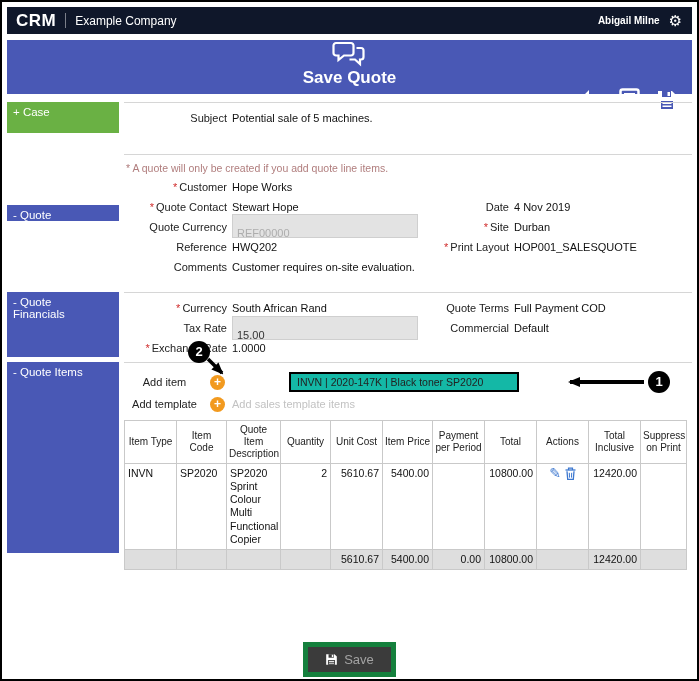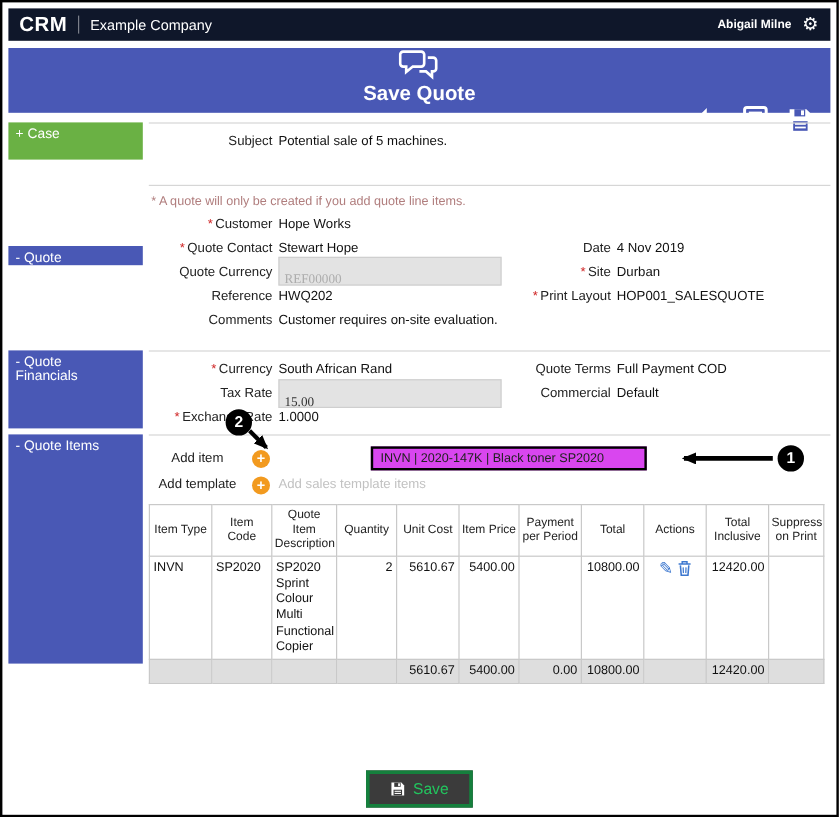--- a/index.html
+++ b/index.html
@@ -35,28 +35,28 @@
   .sec-items { height:196px; }
 
   
   .frow { display:flex; align-items:center; height:20px; font-size:11px; }
   .flabel { width:108px; min-width:108px; text-align:right; padding-right:5px; color:#222; }
   .fvalue { width:190px; min-width:190px; color:#111; white-space:nowrap; }
   .flabel2 { width:92px; min-width:92px; text-align:right; padding-right:5px; color:#222; }
   .fvalue2 { flex:1; color:#111; white-space:nowrap; }
   .req { color:#d02b2b; margin-right:2px; }
   .note { font-size:10.5px; color:#b07d7d; padding:2px 0 3px 2px; }
-  .ginput { width:186px; background:#e3e3e3; border:1px solid #cfcfcf; height:20px; line-height:14px; font-size:11px; padding:11px 4px; color:#adadad;font-family:Liberation Serif, serif; }
+  .ginput { width:186px; background:#e3e3e3; border:1px solid #cfcfcf; height:20px; line-height:14px; font-size:11px; padding:11px 4px; color:#adadad; }
   .ginput.dark { color:#333; }
 
   
   .add-row { display:flex; align-items:center; height:22px; font-size:11px; position:relative; }
   .ilabel { width:86px; min-width:86px; text-align:center; padding-right:5px; color:#222; }
   .plusbtn { width:15px; height:15px; min-width:15px; border-radius:50%; background:#f29a1f; color:#fff; font-weight:bold; font-size:12px; line-height:15px; text-align:center; cursor:pointer; }
-  .item-select { margin-left:84px; width:230px; background:#d946ef; border:2px solid #000; font-size:10.5px; color:#222; padding:2px 6px; white-space:nowrap; cursor:pointer; }
+  .item-select { margin-left:64px; width:230px; background:#14b8a6; border:2px solid #000; font-size:10.5px; color:#222; padding:2px 6px; white-space:nowrap; cursor:pointer; }
   .tmpl-ph { margin-left:7px; color:#c2c2c2; }
 
   .callout { position:absolute; width:22px; height:22px; border-radius:50%; background:#000; color:#fff; font-size:13px; font-weight:bold; line-height:22px; text-align:center; z-index:6; }
   .callout1 { left:524px; top:0; }
   .callout2 { left:64px; top:-30px; }
   .arrow { position:absolute; z-index:5; }
   .arrow1 { left:434px; top:0; }
   .arrow2 { left:78px; top:-14px; }
 
   
@@ -65,21 +65,21 @@
   .qtable td { border:1px solid #c9c9c9; font-size:10.5px; color:#111; padding:3px 3px; vertical-align:top; line-height:1.25; }
   .qtable td.num { text-align:right; }
   .qtable td.ctr { text-align:center; }
   .qtable tr.totals td { background:#dedede; height:18px; }
   .actions-cell { display:flex; justify-content:center; gap:4px; align-items:flex-start; }
   .pencil { color:#3c77cf; font-size:14px; line-height:12px; cursor:pointer; }
   .trash { cursor:pointer; display:inline-flex; }
 
   
   .save-row { margin-top:84px; display:flex; justify-content:center; }
-  .save-btn { background:#3b3b3b; border:3px solid #15803d; color:#22c55e; font-size:13px; font-family:inherit; padding:5px 17px; display:flex; align-items:center; gap:6px; cursor:pointer; }
+  .save-btn { background:#3b3b3b; border:5px solid #15803d; color:#a3a3a3; font-size:13px; font-family:inherit; padding:5px 17px; display:flex; align-items:center; gap:6px; cursor:pointer; }
 </style>
 </head>
 <body>
 
 <div class="page">
 
   <div class="topbar">
     <span class="logo">CRM</span>
     <span class="tb-sep"></span>
     <span class="company">Example Company</span>

